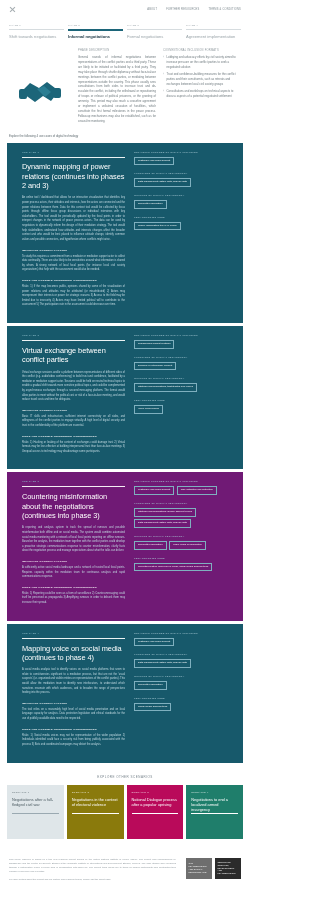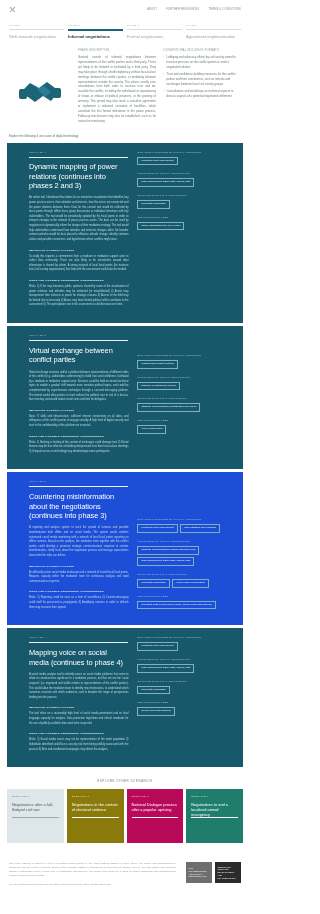--- a/index.html
+++ b/index.html
@@ -114,21 +114,21 @@
     font-size: 2.9px;
     color: #5f6b70;
     padding: 10px 9px 5px 9px;
   }
 
   
   .card {
     background: #17596b;
     color: #ffffff;
     margin: 0 7px 3px 7px;
-    padding: 8px 9px 9px 22px;
+    padding: 8px 9px 9px 15px;
     display: flex;
     gap: 9px;
   }
   .card .left  { flex: 1.03; }
   .card .right { flex: 1; }
 
   .uc-num {
     font-size: 2.4px;
     letter-spacing: .3px;
     color: #8fc0cd;
@@ -352,21 +352,21 @@
           </div>
         </div>
         <div class="tag-group">
           <div class="tag-head">Technologies used</div>
           <div class="tag-row">
             <span class="tag">Online visualization tool (e.g. Kumu)</span>
           </div>
         </div>
       </div>
     </div>
-    <div class="card" style="background: rgb(23, 89, 107); align-items: center;">
+    <div class="card" style="background: rgb(23, 89, 107);">
       <div class="left">
         <div class="uc-num">Use case 2</div>
         <div class="uc-rule"></div>
         <div class="uc-title">Virtual exchange between conflict parties</div>
         <div class="uc-body">Virtual exchange sessions and/or a platform between representatives of different sides of the conflict (e.g. audio/video conferencing) to build trust and confidence, facilitated by a mediator or mediation support actor. Sessions could be held on neutral technical topics to enable a gradual shift towards more sensitive political topics, and could be complemented by asynchronous exchanges through a secured messaging platform. The format would allow parties to meet without the political cost or risk of a face-to-face meeting, and would reduce travel costs and time for delegates.</div>
         <div class="uc-sub">Important context factors</div>
         <div class="uc-subbody">Basic IT skills and infrastructure, sufficient internet connectivity on all sides, and willingness of the conflict parties to engage virtually. A high level of digital security and trust in the confidentiality of the platform are essential.</div>
         <div class="uc-sub">Risks and possible unintended consequences</div>
         <div class="uc-subbody">Risks: 1) Hacking or leaking of the content of exchanges could damage trust 2) Virtual formats may be less effective at building interpersonal trust than face-to-face meetings 3) Unequal access to technology may disadvantage some participants.</div>
       </div>
@@ -390,21 +390,21 @@
           </div>
         </div>
         <div class="tag-group">
           <div class="tag-head">Technologies used</div>
           <div class="tag-row">
             <span class="tag">Video conferencing</span>
           </div>
         </div>
       </div>
     </div>
-    <div class="card" style="background: #1d4ed8; align-items: flex-end;">
+    <div class="card" style="background: #701a75;">
       <div class="left">
         <div class="uc-num">Use case 3</div>
         <div class="uc-rule"></div>
         <div class="uc-title">Countering misinformation about the negotiations (continues into phase 3)</div>
         <div class="uc-body">A reporting and analysis system to track the spread of rumours and possible misinformation both offline and on social media. The system would combine automated social media monitoring with a network of local focal points reporting on offline rumours. Based on the analysis, the mediation team together with the conflict parties could develop a proactive strategic communications response to counter misinformation, clarify facts about the negotiation process and manage expectations about what the talks can deliver.</div>
         <div class="uc-sub">Important context factors</div>
         <div class="uc-subbody">A sufficiently active social media landscape and a network of trusted local focal points. Requires capacity within the mediation team for continuous analysis and rapid communications response.</div>
         <div class="uc-sub">Risks and possible unintended consequences</div>
         <div class="uc-subbody">Risks: 1) Reporting could be seen as a form of surveillance 2) Counter-messaging could itself be perceived as propaganda 3) Amplifying rumours in order to debunk them may increase their spread.</div>
       </div>

